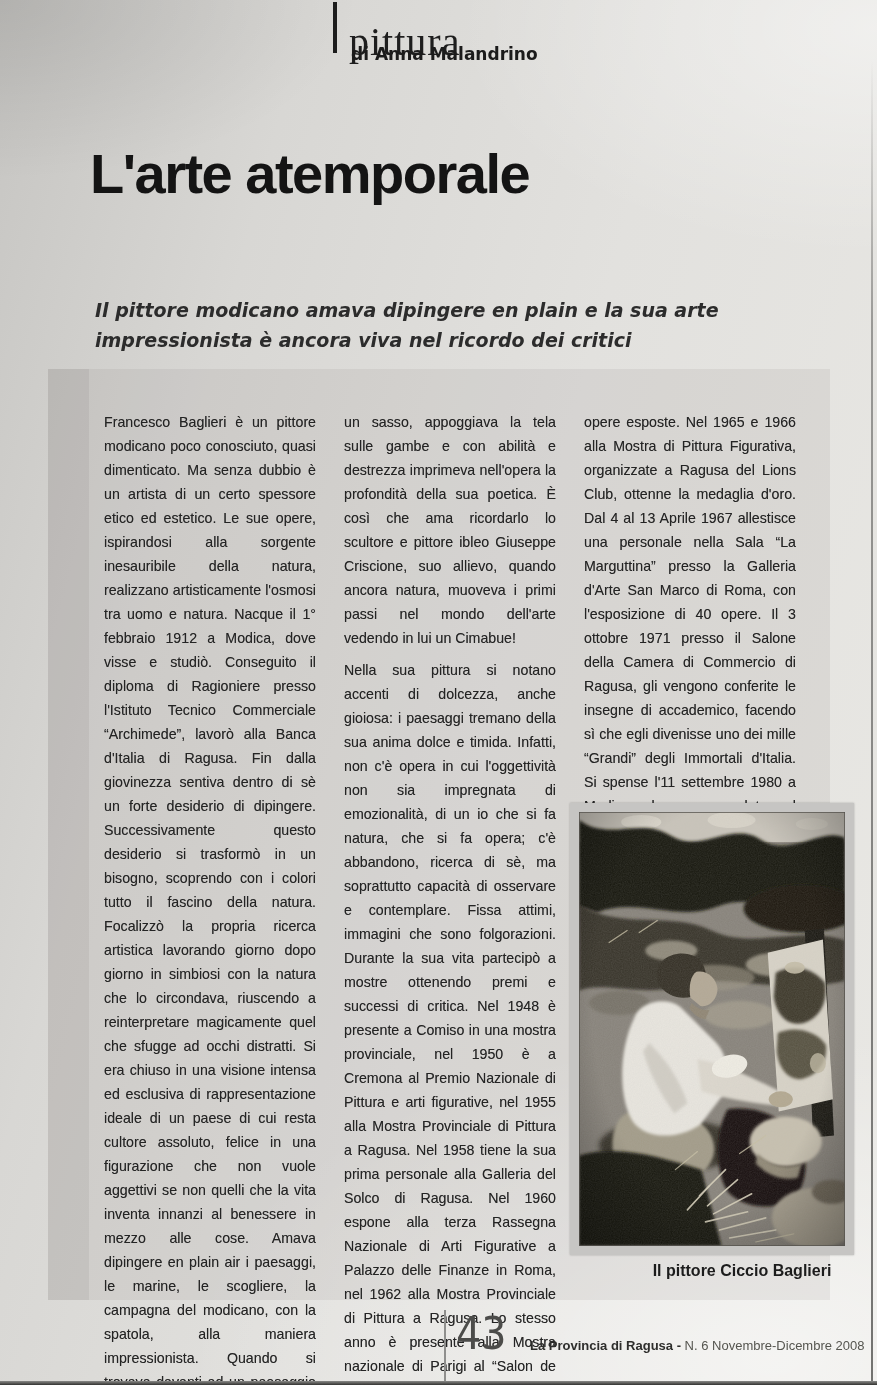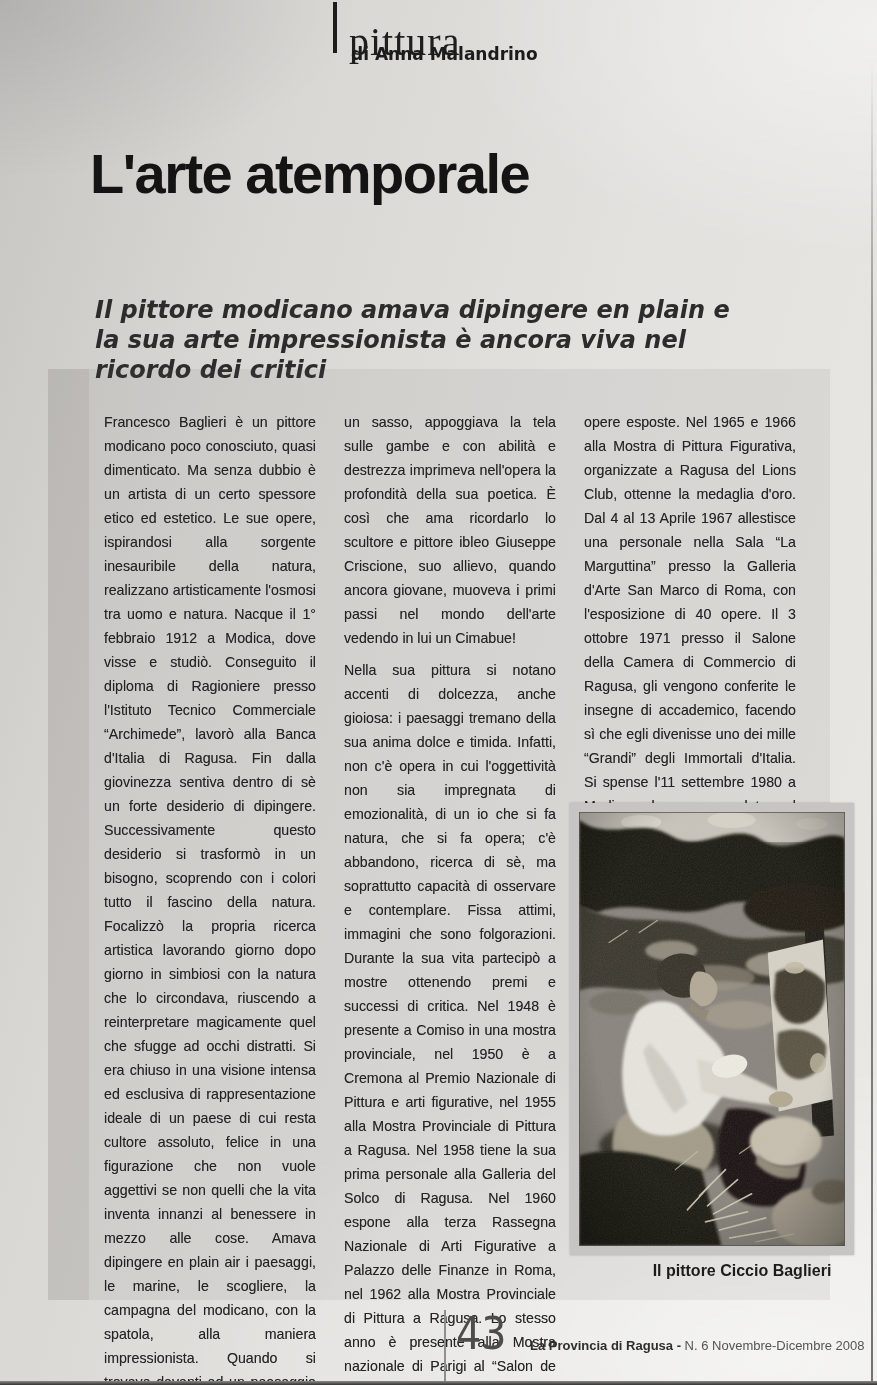--- a/index.html
+++ b/index.html
@@ -16,21 +16,21 @@
   .section-bar{position:absolute;left:333px;top:2px;width:4px;height:51px;background:#1c1c1c;}
   .section-label{position:absolute;left:349px;top:0px;font-family:Liberation Serif, serif;
     font-size:40px;line-height:52px;color:#1e1e1e;letter-spacing:1px;margin-top:16px;}
   .byline{position:absolute;left:351px;top:44px;font-family:"DejaVu Sans",sans-serif;
     font-weight:bold;font-size:17px;color:#1b1b1b;text-align:right;}
   
   .title{position:absolute;left:90px;top:141px;font-family:"Liberation Sans",sans-serif;
     font-weight:bold;font-size:56px;line-height:66px;letter-spacing:-1.5px;color:#141414;}
   .subtitle{position:absolute;left:95px;top:295px;width:660px;
     font-family:"DejaVu Sans",sans-serif;font-weight:bold;font-style:italic;
-    font-size:24px;line-height:30px;color:#2c2c2c;}
+    font-size:19px;line-height:30px;color:#2c2c2c;}
   
   .content-band{position:absolute;left:48px;top:369px;width:782px;height:931px;
     background:rgba(95,93,86,0.09);}
   .content-band-leftstrip{position:absolute;left:48px;top:369px;width:41px;height:931px;
     background:rgba(95,93,86,0.10);}
   
   .col{position:absolute;top:402px;width:228px;text-align:justify;
     font-family:"Liberation Sans",sans-serif;font-size:14.2px;line-height:24px;
     color:#242424;hyphens:auto;-webkit-hyphens:auto;
     text-shadow:0 0 0.5px rgba(30,30,30,0.4);}
@@ -70,21 +70,21 @@
 
   <div class="subtitle">Il pittore modicano amava dipingere en plain e la sua arte impressionista è ancora viva nel ricordo dei critici</div>
 
   <div class="content-band"></div>
   <div class="content-band-leftstrip"></div>
 
   <div class="col col-1">
     <p>Francesco Baglieri è un pittore modicano poco conosciuto, quasi dimenticato. Ma senza dubbio è un artista di un certo spessore etico ed estetico. Le sue opere, ispirandosi alla sorgente inesauribile della natura, realizzano artisticamente l'osmosi tra uomo e natura. Nacque il 1° febbraio 1912 a Modica, dove visse e studiò. Conseguito il diploma di Ragioniere presso l'Istituto Tecnico Commerciale “Archimede”, lavorò alla Banca d'Italia di Ragusa. Fin dalla giovinezza sentiva dentro di sè un forte desiderio di dipingere. Successivamente questo desiderio si trasformò in un bisogno, scoprendo con i colori tutto il fascino della natura. Focalizzò la propria ricerca artistica lavorando giorno dopo giorno in simbiosi con la natura che lo circondava, riuscendo a reinterpretare magicamente quel che sfugge ad occhi distratti. Si era chiuso in una visione intensa ed esclusiva di rappresentazione ideale di un paese di cui resta cultore assoluto, felice in una figurazione che non vuole aggettivi se non quelli che la vita inventa innanzi al benessere in mezzo alle cose. Amava dipingere en plain air i paesaggi, le marine, le scogliere, la campagna del modicano, con la spatola, alla maniera impressionista. Quando si trovava davanti ad un paesaggio si fermava, studiava la giusta prospettiva, metteva a terra la cassetta dei colori, si sedeva su</p>
   </div>
   <div class="col col-2">
-    <p>un sasso, appoggiava la tela sulle gambe e con abilità e destrezza imprimeva nell'opera la profondità della sua poetica. È così che ama ricordarlo lo scultore e pittore ibleo Giuseppe Criscione, suo allievo, quando ancora giovane, muoveva i primi passi nel mondo dell'arte vedendo in lui un Cimabue!</p>
+    <p>un sasso, appoggiava la tela sulle gambe e con abilità e destrezza imprimeva nell'opera la profondità della sua poetica. È così che ama ricordarlo lo scultore e pittore ibleo Giuseppe Criscione, suo allievo, quando ancora natura, muoveva i primi passi nel mondo dell'arte vedendo in lui un Cimabue!</p>
     <p>Nella sua pittura si notano accenti di dolcezza, anche gioiosa: i paesaggi tremano della sua anima dolce e timida. Infatti, non c'è opera in cui l'oggettività non sia impregnata di emozionalità, di un io che si fa natura, che si fa opera; c'è abbandono, ricerca di sè, ma soprattutto capacità di osservare e contemplare. Fissa attimi, immagini che sono folgorazioni. Durante la sua vita partecipò a mostre ottenendo premi e successi di critica. Nel 1948 è presente a Comiso in una mostra provinciale, nel 1950 è a Cremona al Premio Nazionale di Pittura e arti figurative, nel 1955 alla Mostra Provinciale di Pittura a Ragusa. Nel 1958 tiene la sua prima personale alla Galleria del Solco di Ragusa. Nel 1960 espone alla terza Rassegna Nazionale di Arti Figurative a Palazzo delle Finanze in Roma, nel 1962 alla Mostra Provinciale di Pittura a Ragusa. Lo stesso anno è presente alla Mostra nazionale di Parigi al “Salon de Peinture” con “Campagna siciliana”, giudicata sans doute la toile la plus remarquèe du salon, la più celebre di tutte le</p>
   </div>
   <div class="col col-3">
     <p>opere esposte. Nel 1965 e 1966 alla Mostra di Pittura Figurativa, organizzate a Ragusa del Lions Club, ottenne la medaglia d'oro. Dal 4 al 13 Aprile 1967 allestisce una personale nella Sala “La Marguttina” presso la Galleria d'Arte San Marco di Roma, con l'esposizione di 40 opere. Il 3 ottobre 1971 presso il Salone della Camera di Commercio di Ragusa, gli vengono conferite le insegne di accademico, facendo sì che egli divenisse uno dei mille “Grandi” degli Immortali d'Italia. Si spense l'11 settembre 1980 a Modica, dove era andato ad abitare, dopo il pensionamento.</p>
   </div>
 
   <div class="photo-frame">
     <svg viewBox="0 0 265 432" preserveAspectRatio="none">
       <defs>
         <filter id="soft">

